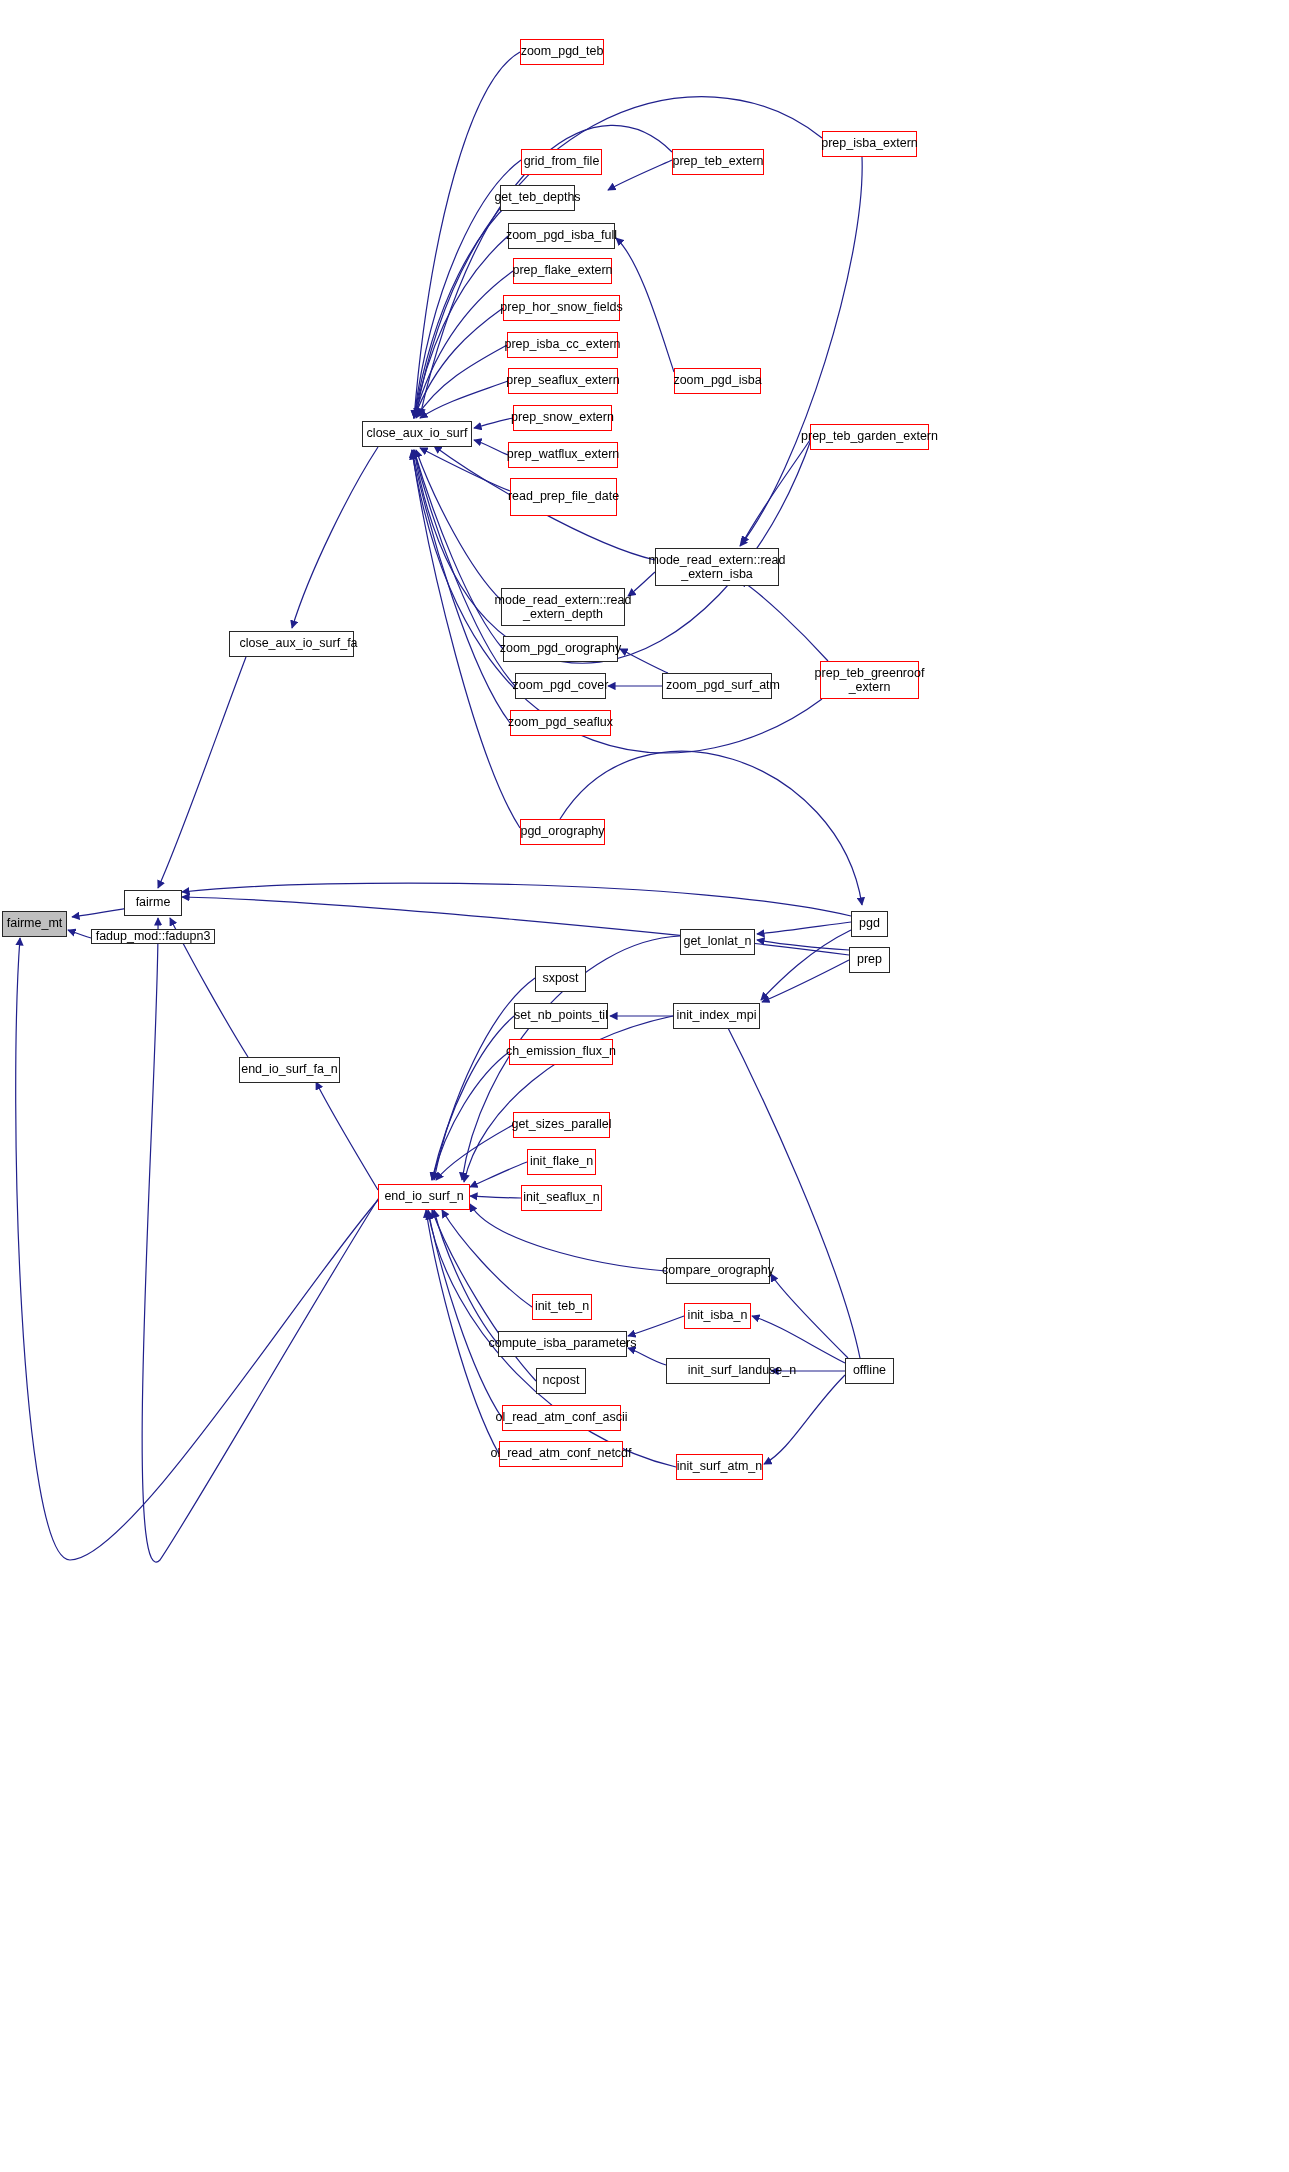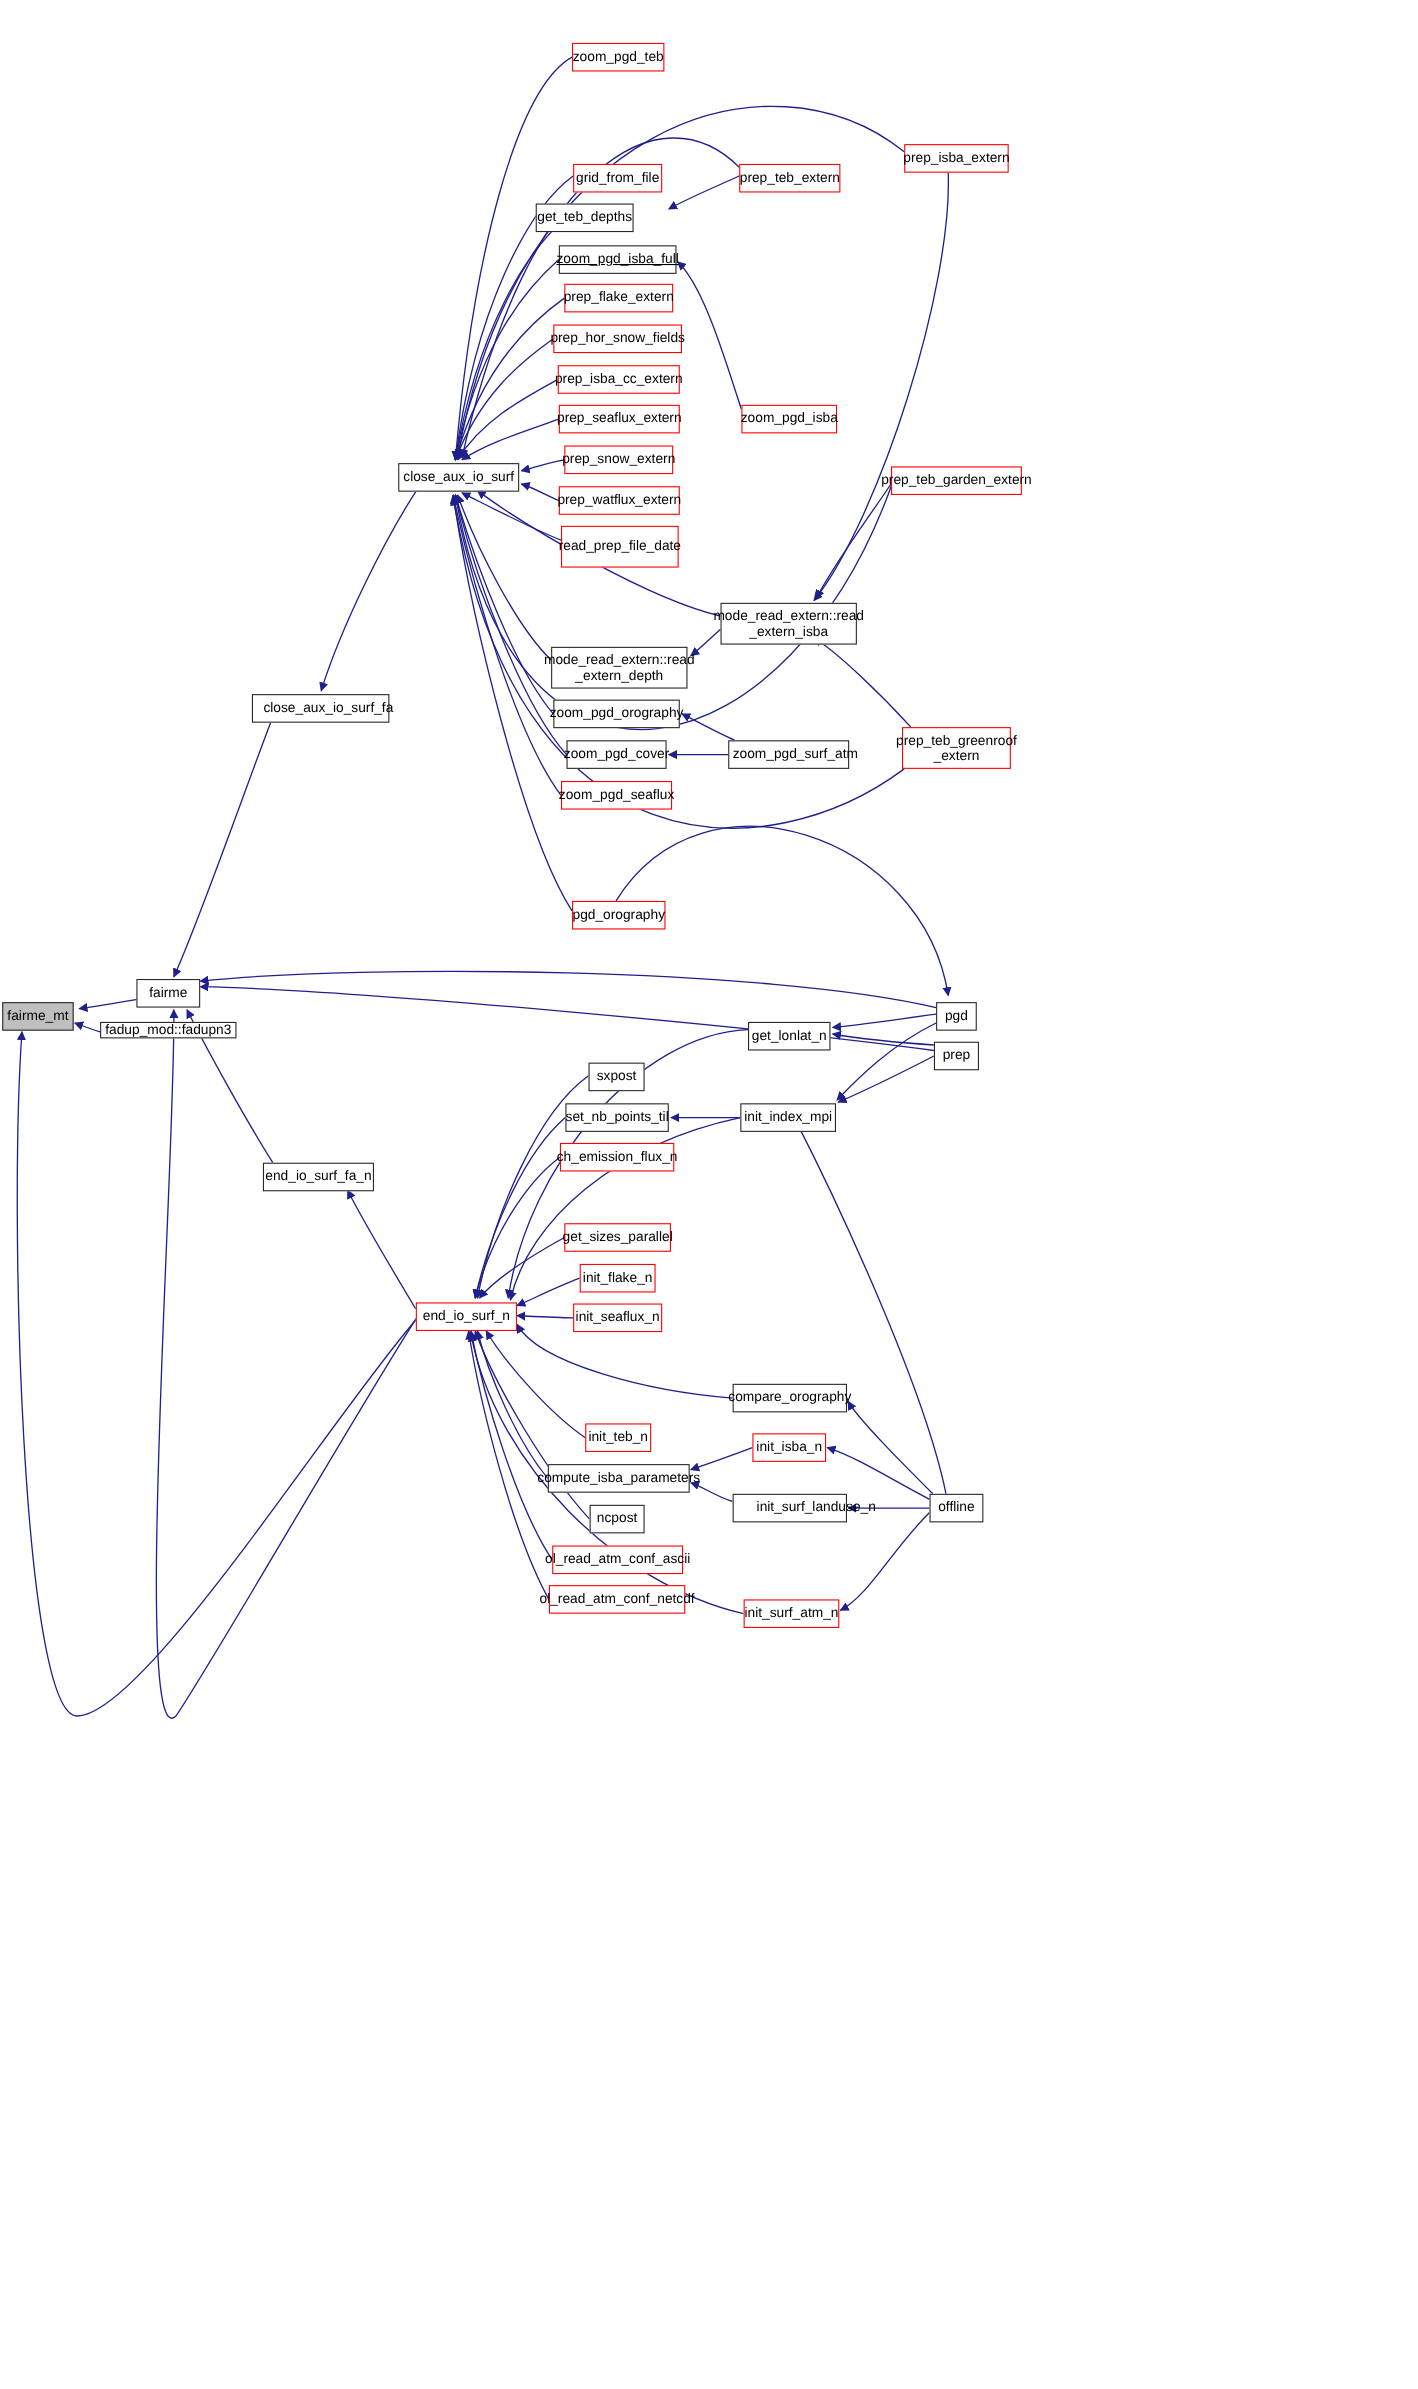--- a/index.html
+++ b/index.html
@@ -97,22 +97,22 @@
   <div id="node-layer">
       <div class="node root" style="left: 2px; top: 911px; width: 65px; height: 26px;">fairme_mt</div>
       <div class="node" style="left: 124px; top: 890px; width: 58px; height: 26px;">fairme</div>
       <div class="node" style="left: 91px; top: 929px; width: 124px; height: 15px;">fadup_mod::fadupn3</div>
       <div class="node" style="left: 229px; top: 631px; width: 125px; height: 26px; padding-left: 14px;">close_aux_io_surf_fa</div>
       <div class="node" style="left: 239px; top: 1057px; width: 101px; height: 26px;">end_io_surf_fa_n</div>
       <div class="node" style="left: 362px; top: 421px; width: 110px; height: 26px;">close_aux_io_surf</div>
       <div class="node red" style="left: 378px; top: 1184px; width: 92px; height: 26px;">end_io_surf_n</div>
       <div class="node red" style="left: 520px; top: 39px; width: 84px; height: 26px;">zoom_pgd_teb</div>
       <div class="node red" style="left: 521px; top: 149px; width: 81px; height: 26px;">grid_from_file</div>
-      <div class="node" style="left: 487px; top: 185px; width: 89px; height: 26px;">get_teb_depths</div>
-      <div class="node" style="left: 508px; top: 223px; width: 107px; height: 26px; text-decoration: underline;">zoom_pgd_isba_full</div>
+      <div class="node" style="left: 500px; top: 185px; width: 75px; height: 26px;">get_teb_depths</div>
+      <div class="node" style="left: 508px; top: 223px; width: 107px; height: 26px;">zoom_pgd_isba_full</div>
       <div class="node red" style="left: 513px; top: 258px; width: 99px; height: 26px;">prep_flake_extern</div>
       <div class="node red" style="left: 503px; top: 295px; width: 117px; height: 26px;">prep_hor_snow_fields</div>
       <div class="node red" style="left: 507px; top: 332px; width: 111px; height: 26px;">prep_isba_cc_extern</div>
       <div class="node red" style="left: 508px; top: 368px; width: 110px; height: 26px;">prep_seaflux_extern</div>
       <div class="node red" style="left: 513px; top: 405px; width: 99px; height: 26px;">prep_snow_extern</div>
       <div class="node red" style="left: 508px; top: 442px; width: 110px; height: 26px;">prep_watflux_extern</div>
       <div class="node red" style="left: 510px; top: 478px; width: 107px; height: 38px;">read_prep_file_date</div>
       <div class="node two-line" style="left: 501px; top: 588px; width: 124px; height: 38px;">mode_read_extern::read
 _extern_depth</div>
       <div class="node" style="left: 503px; top: 636px; width: 115px; height: 26px;">zoom_pgd_orography</div>

